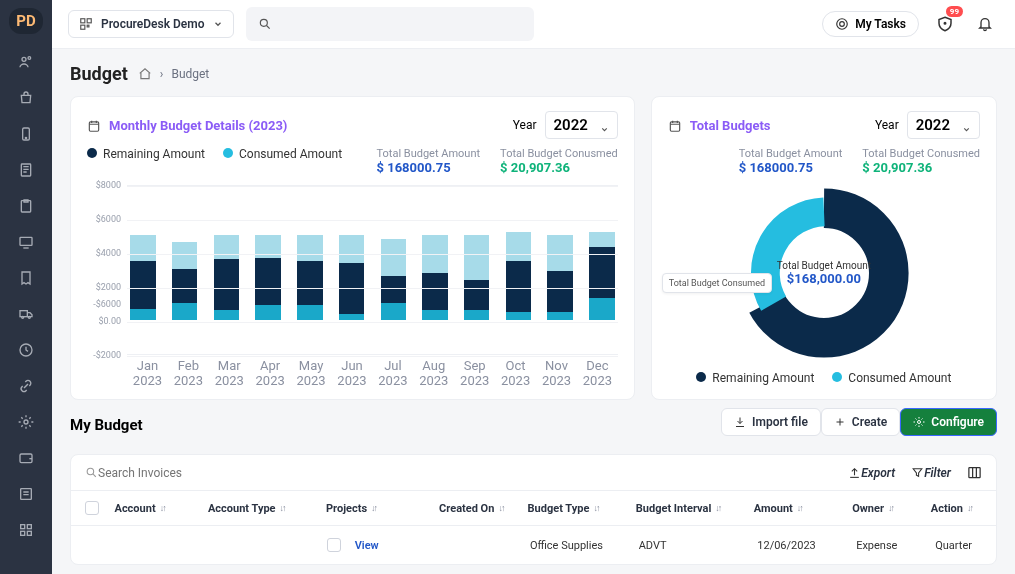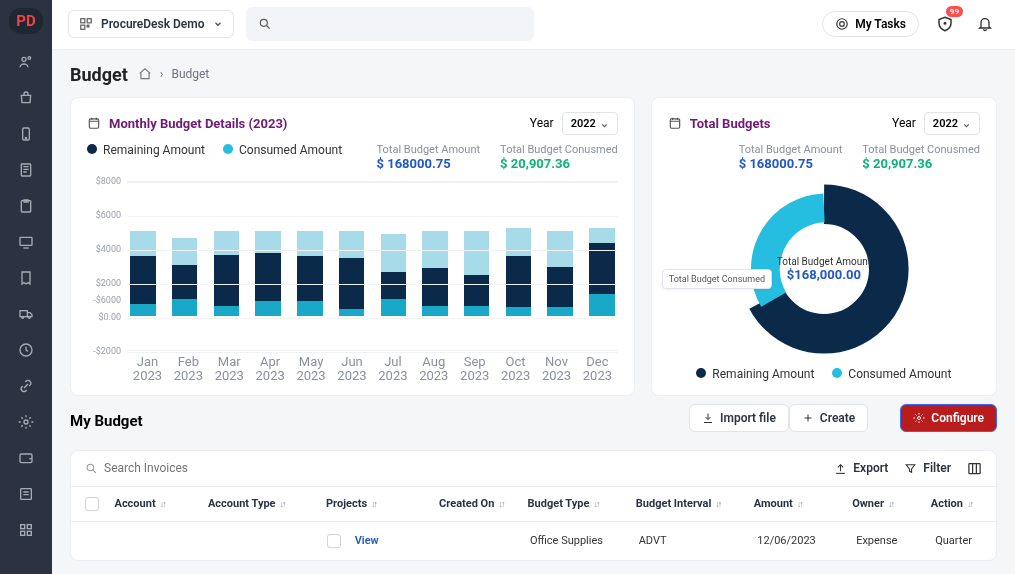--- a/index.html
+++ b/index.html
@@ -1,18 +1,18 @@
 <!DOCTYPE html>
 <html><head>
 <meta charset="utf-8">
 <style>
   * { box-sizing: border-box; margin: 0; padding: 0; font-family: -apple-system, BlinkMacSystemFont, "Segoe UI", Roboto, sans-serif; }
   body { background: #f5f6f8; width: 1015px; height: 574px; overflow: hidden; display: flex; }
   .leftbar { width: 52px; background: #2b3342; display: flex; flex-direction: column; align-items: center; padding-top: 8px; gap: 20px; }
-  .pd-logo { color: #ef4444; font-weight: 700; font-size: 15px; background: #1f2733; width: 34px; height: 26px; display: flex; align-items: center; justify-content: center; border-radius: 12px; }
+  .pd-logo { color: #fdba74; font-weight: 700; font-size: 15px; background: #1f2733; width: 34px; height: 26px; display: flex; align-items: center; justify-content: center; border-radius: 12px; }
   .nav-ico { width: 16px; height: 16px; opacity: .66; color: #e6e9ef; }
   .main { flex: 1; display: flex; flex-direction: column; min-width: 0; }
   .topbar { height: 50px; display: flex; align-items: center; gap: 12px; padding: 0 16px; background: #fff; border-bottom: 1px solid #eceef2; }
   .org-pill { display: flex; align-items: center; gap: 8px; border: 1px solid #e1e4ea; border-radius: 6px; padding: 6px 10px; font-size: 12px; font-weight: 600; color: #2b3342; background: #fff; }
   .search-wrap { flex: 1; max-width: 430px; background: #f3f4f7; border-radius: 6px; height: 34px; display: flex; align-items: center; padding: 0 12px; }
   .search-wrap input { border: none; background: transparent; outline: none; font-size: 12px; flex: 1; color: #555; }
   .tasks-pill { display: flex; align-items: center; gap: 6px; border: 1px solid #e1e4ea; border-radius: 18px; padding: 5px 12px; font-size: 12px; font-weight: 600; }
   .top-icobtn { position: relative; width: 28px; height: 28px; display: flex; align-items: center; justify-content: center; color: #3a4152; }
   .badge { position: absolute; top: -4px; right: -4px; background: #ff4d4f; color: #fff; font-size: 8px; font-weight: 700; border-radius: 8px; padding: 1px 4px; }
   .user-block { display: flex; align-items: center; gap: 8px; font-size: 12px; }
@@ -20,23 +20,23 @@
   .user-role { font-size: 10px; color: #8a90a0; }
   .content { padding: 14px 18px; overflow: hidden; }
   .crumb-row { display: flex; align-items: center; gap: 10px; margin-bottom: 12px; }
   .page-title { font-size: 18px; font-weight: 700; color: #222; }
   .crumb { font-size: 12px; color: #6b7180; display: flex; align-items: center; gap: 8px; }
   .charts-row { display: flex; gap: 16px; }
   .card { background: #fff; border: 1px solid #eceef2; border-radius: 8px; padding: 14px 16px; }
   .card.big { flex: 1.7; min-width: 0; }
   .card.sm { flex: 1; min-width: 0; }
   .card-head { display: flex; align-items: center; justify-content: space-between; margin-bottom: 8px; }
-  .card-title { display: flex; align-items: flex-start; gap: 8px; font-weight: 700; font-size: 13px; color: #701a75; }
+  .card-title { display: flex; align-items: flex-end; gap: 8px; font-weight: 700; font-size: 13px; color: #8b5cf6; }
   .year-sel { display: flex; align-items: center; gap: 8px; font-size: 12px; }
-  .year-pill { border: 1px solid #e1e4ea; border-radius: 4px; padding: 4px 8px; font-size: 11px; font-weight: 600; display: flex; align-items: flex-end; gap: 4px; }
+  .year-pill { border: 1px solid #e1e4ea; border-radius: 4px; padding: 4px 8px; font-size: 15px; font-weight: 600; display: flex; align-items: flex-end; gap: 12px; }
   .legend { display: flex; align-items: center; gap: 18px; font-size: 12px; color: #333; }
   .dot { width: 10px; height: 10px; border-radius: 50%; display: inline-block; margin-right: 6px; }
   .dot.navy { background: #0b2a4a; }
   .dot.teal { background: #25bde0; }
   .stats { display: flex; gap: 20px; font-size: 11px; }
   .stat-lbl { color: #8a90a0; }
   .stat-val.blue { color: #2257c8; font-weight: 700; font-size: 13px; }
   .stat-val.green { color: #0fb37a; font-weight: 700; font-size: 13px; }
   .chart-area { position: relative; height: 196px; margin-top: 10px; padding-left: 40px; }
   .yaxis { position: absolute; left: 0; top: 0; height: 170px; width: 36px; }
@@ -51,27 +51,27 @@
   .xaxis { display: flex; margin-top: 4px; }
   .xaxis span { flex: 1; text-align: center; font-size: 13px; color: #8a90a0; line-height: 1.1; }
   .donut-wrap { position: relative; display: flex; justify-content: center; margin-top: 8px; }
   .donut-center { position: absolute; top: 50%; left: 50%; transform: translate(-50%, -50%); text-align: center; }
   .donut-center .l { font-size: 10px; color: #333; }
   .donut-center .v { font-size: 13px; font-weight: 700; color: #2257c8; }
   .donut-label { position: absolute; background: #fff; border: 1px solid #e1e4ea; border-radius: 4px; padding: 4px 6px; font-size: 9px; color: #555; box-shadow: 0 1px 3px rgba(0,0,0,.06); }
   .section-title { font-weight: 700; font-size: 15px; margin: 16px 0 10px; }
   .toolbar-row { display: flex; align-items: center; justify-content: space-between; }
   .btn { display: inline-flex; align-items: center; gap: 6px; border: 1px solid #e1e4ea; background: #fff; border-radius: 6px; padding: 6px 12px; font-size: 12px; font-weight: 600; color: #2b3342; }
-  .btn.primary { background: #b91c1c; border-color: #3a67ff; color: #fff; margin-left: 32px; }
+  .btn.primary { background: #15803d; border-color: #3a67ff; color: #fff; }
   .tbl-card { margin-top: 10px; padding: 0; }
   .tbl-top { display: flex; align-items: center; justify-content: space-between; padding: 10px 14px; }
-  .search-inv { display: flex; align-items: center; gap: 6px; font-size: 12px; color: #8a90a0; flex: 1; }
+  .search-inv { display: flex; align-items: center; gap: 0; font-size: 12px; color: #8a90a0; flex: 1; }
   .search-inv input { border: none; outline: none; font-size: 12px; flex: 1; }
   .tbl-actions { display: flex; align-items: center; gap: 16px; }
-  .tbl-act { display: flex; align-items: flex-end; gap: 6px; font-size: 12px; font-weight: 600; color: #2b3342; }
+  .tbl-act { display: flex; align-items: flex-start; font-size: 12px; font-weight: 600; color: #2b3342; font-style: italic; }
   .thead { display: flex; align-items: center; padding: 10px 14px; border-top: 1px solid #eceef2; border-bottom: 1px solid #eceef2; font-size: 11px; font-weight: 700; color: #2b3342; }
   .th, .td { display: flex; align-items: center; gap: 4px; }
   .sort { font-size: 9px; color: #8a90a0; letter-spacing: -2px; }
   .trow { display: flex; align-items: center; padding: 12px 14px; font-size: 11px; color: #333; }
   .ck { width: 14px; height: 14px; border: 1px solid #cfd3dc; border-radius: 3px; }
   .col0{width:30px}.col1{width:95px}.col2{width:120px}.col3{width:115px}.col4{width:90px}.col5{width:110px}.col6{width:120px}.col7{width:100px}.col8{width:80px}.col9{flex:1;text-align:right;justify-content:flex-end;padding-right:10px}
   .link { color: #2257c8; font-weight: 600; }
   svg { display: block; }
 </style>
 </head>

